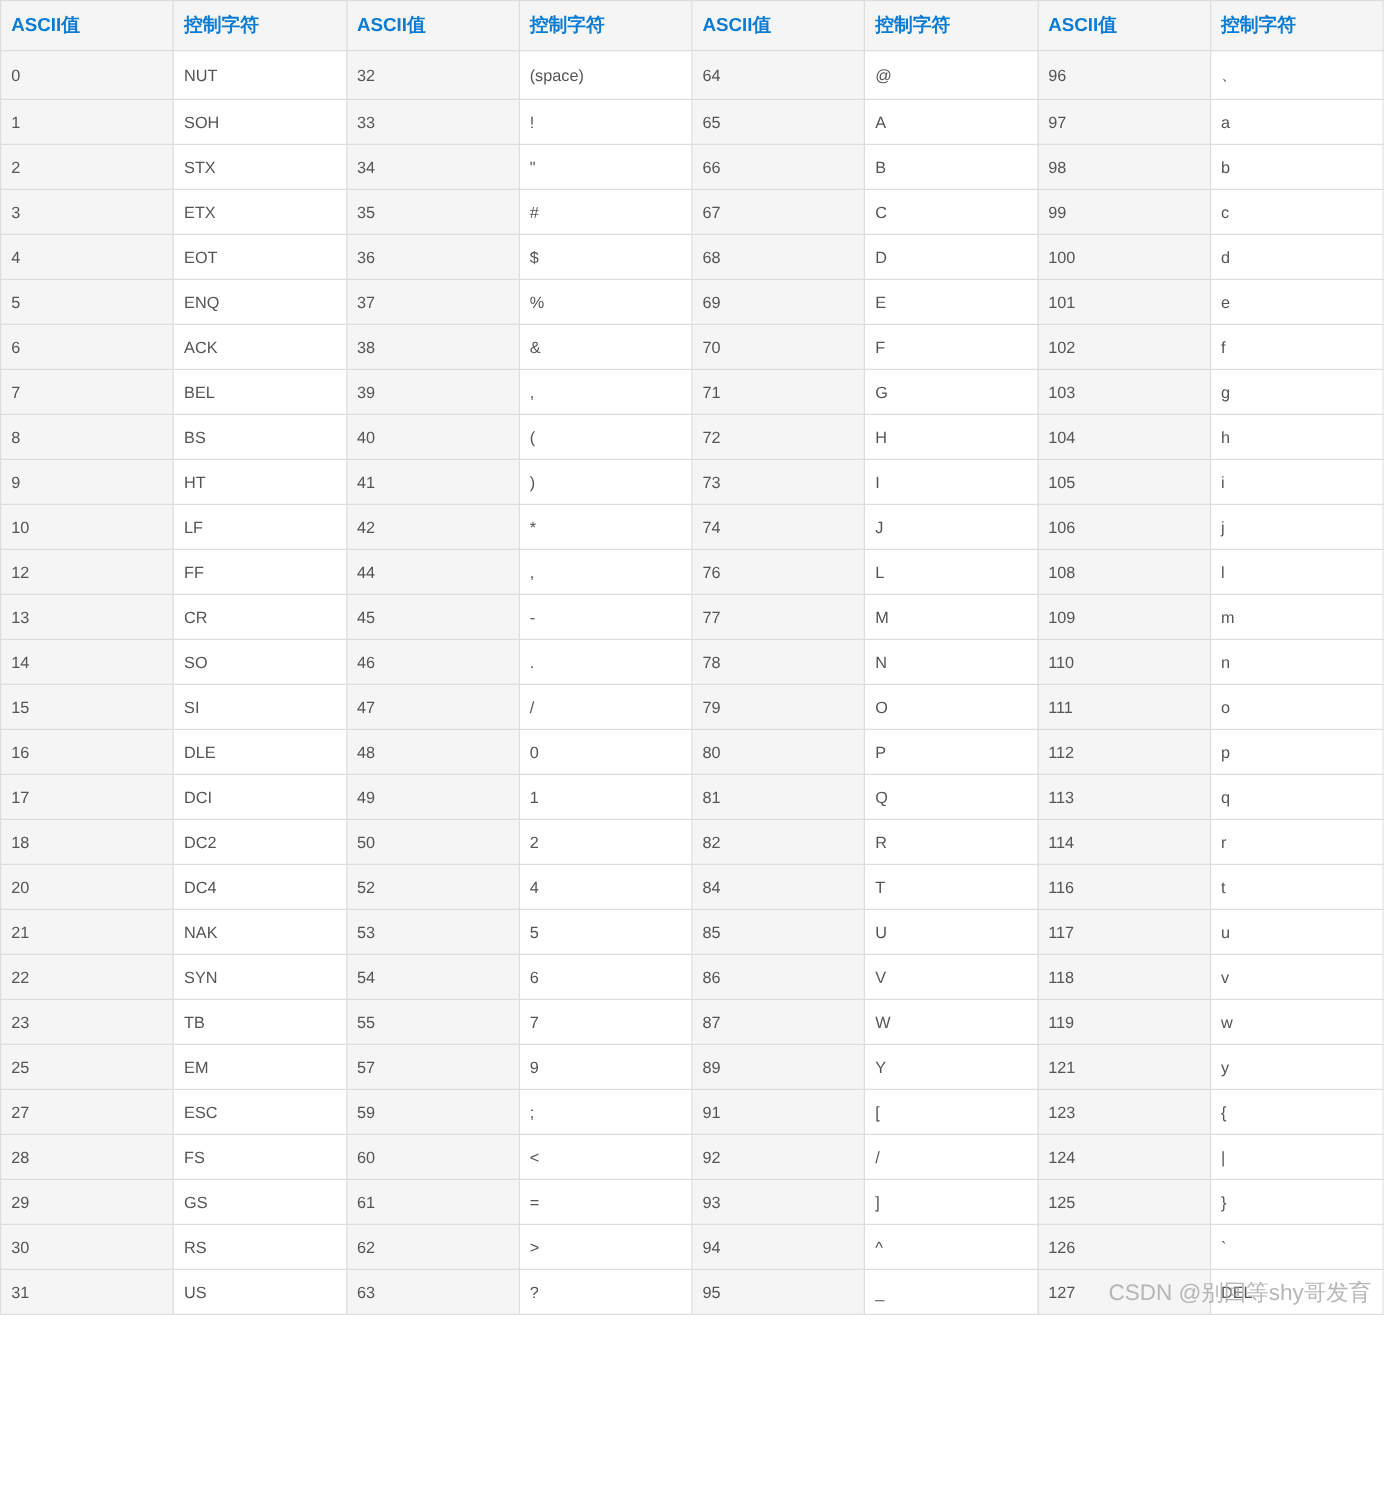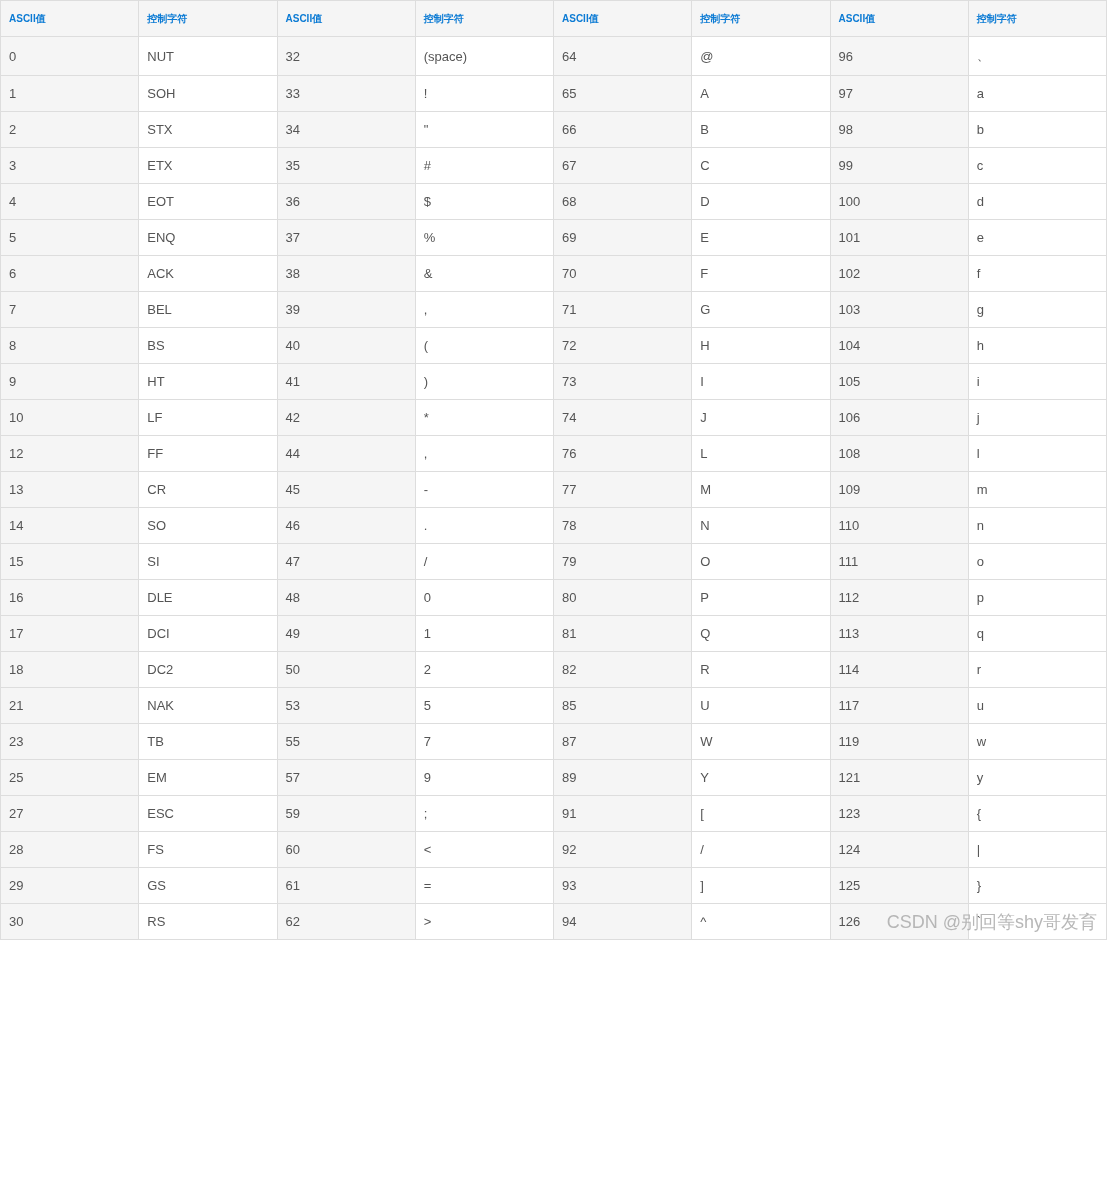--- a/index.html
+++ b/index.html
@@ -21,21 +21,21 @@
     border: 1px solid #ddd;
     padding: 10px 8px;
     text-align: left;
     vertical-align: middle;
     height: 36px;
   }
   th {
     background: #f5f5f5;
     color: #0c7bd4;
     font-weight: bold;
-    font-size: 10px;
+    font-size: 15px;
   }
   td.ascii-col {
     background: #f5f5f5;
     color: #555;
   }
   td.char-col {
     background: #fff;
     color: #555;
   }
   .watermark {
@@ -238,30 +238,50 @@
         <td class="ascii-col">18</td>
         <td class="char-col">DC2</td>
         <td class="ascii-col">50</td>
         <td class="char-col">2</td>
         <td class="ascii-col">82</td>
         <td class="char-col">R</td>
         <td class="ascii-col">114</td>
         <td class="char-col">r</td>
       </tr>
       <tr>
+        <td class="ascii-col">20</td>
+        <td class="char-col">DC4</td>
+        <td class="ascii-col">52</td>
+        <td class="char-col">4</td>
+        <td class="ascii-col">84</td>
+        <td class="char-col">T</td>
+        <td class="ascii-col">116</td>
+        <td class="char-col">t</td>
+      </tr>
+      <tr>
         <td class="ascii-col">21</td>
         <td class="char-col">NAK</td>
         <td class="ascii-col">53</td>
         <td class="char-col">5</td>
         <td class="ascii-col">85</td>
         <td class="char-col">U</td>
         <td class="ascii-col">117</td>
         <td class="char-col">u</td>
       </tr>
       <tr>
+        <td class="ascii-col">22</td>
+        <td class="char-col">SYN</td>
+        <td class="ascii-col">54</td>
+        <td class="char-col">6</td>
+        <td class="ascii-col">86</td>
+        <td class="char-col">V</td>
+        <td class="ascii-col">118</td>
+        <td class="char-col">v</td>
+      </tr>
+      <tr>
         <td class="ascii-col">23</td>
         <td class="char-col">TB</td>
         <td class="ascii-col">55</td>
         <td class="char-col">7</td>
         <td class="ascii-col">87</td>
         <td class="char-col">W</td>
         <td class="ascii-col">119</td>
         <td class="char-col">w</td>
       </tr>
       <tr>
@@ -307,16 +327,26 @@
       <tr>
         <td class="ascii-col">30</td>
         <td class="char-col">RS</td>
         <td class="ascii-col">62</td>
         <td class="char-col">&gt;</td>
         <td class="ascii-col">94</td>
         <td class="char-col">^</td>
         <td class="ascii-col">126</td>
         <td class="char-col">`</td>
       </tr>
+      <tr>
+        <td class="ascii-col">31</td>
+        <td class="char-col">US</td>
+        <td class="ascii-col">63</td>
+        <td class="char-col">?</td>
+        <td class="ascii-col">95</td>
+        <td class="char-col">_</td>
+        <td class="ascii-col">127</td>
+        <td class="char-col">DEL</td>
+      </tr>
     </tbody>
 </table>
 
 <div class="watermark">CSDN @别回等shy哥发育</div>
 
 </body></html>

